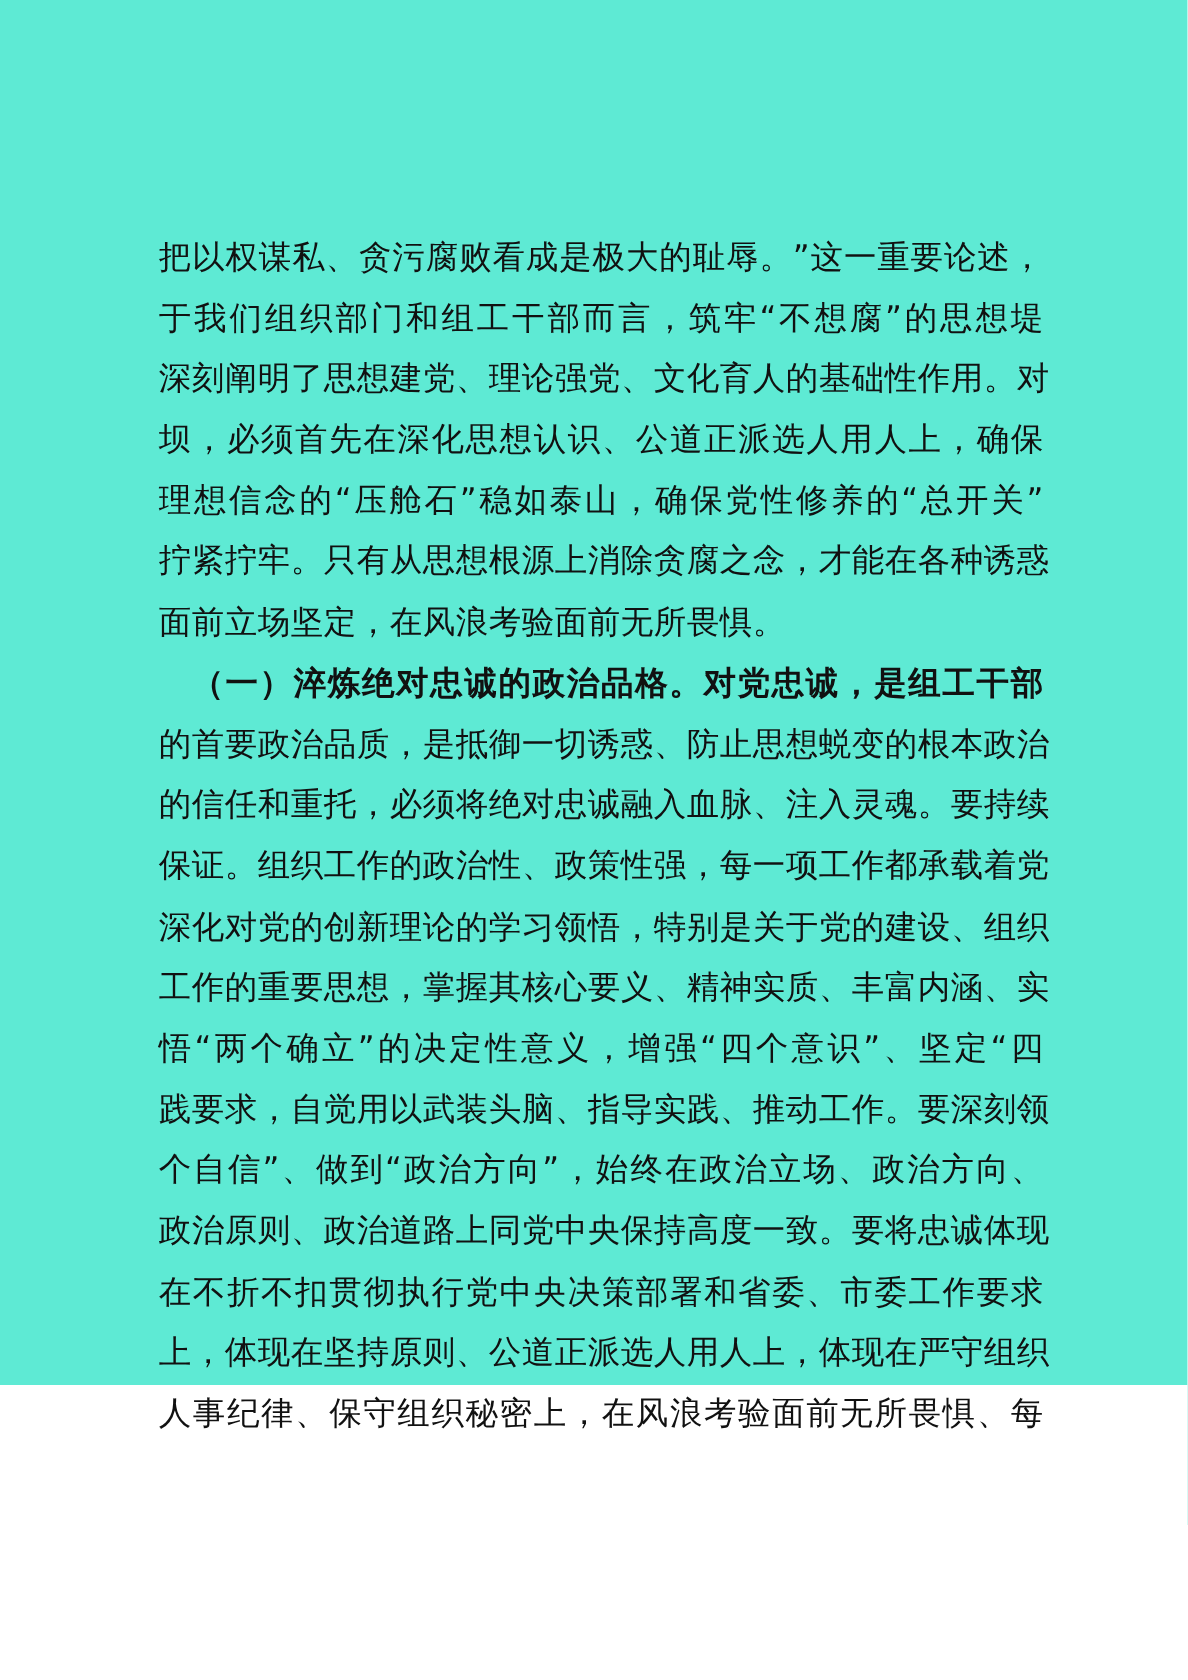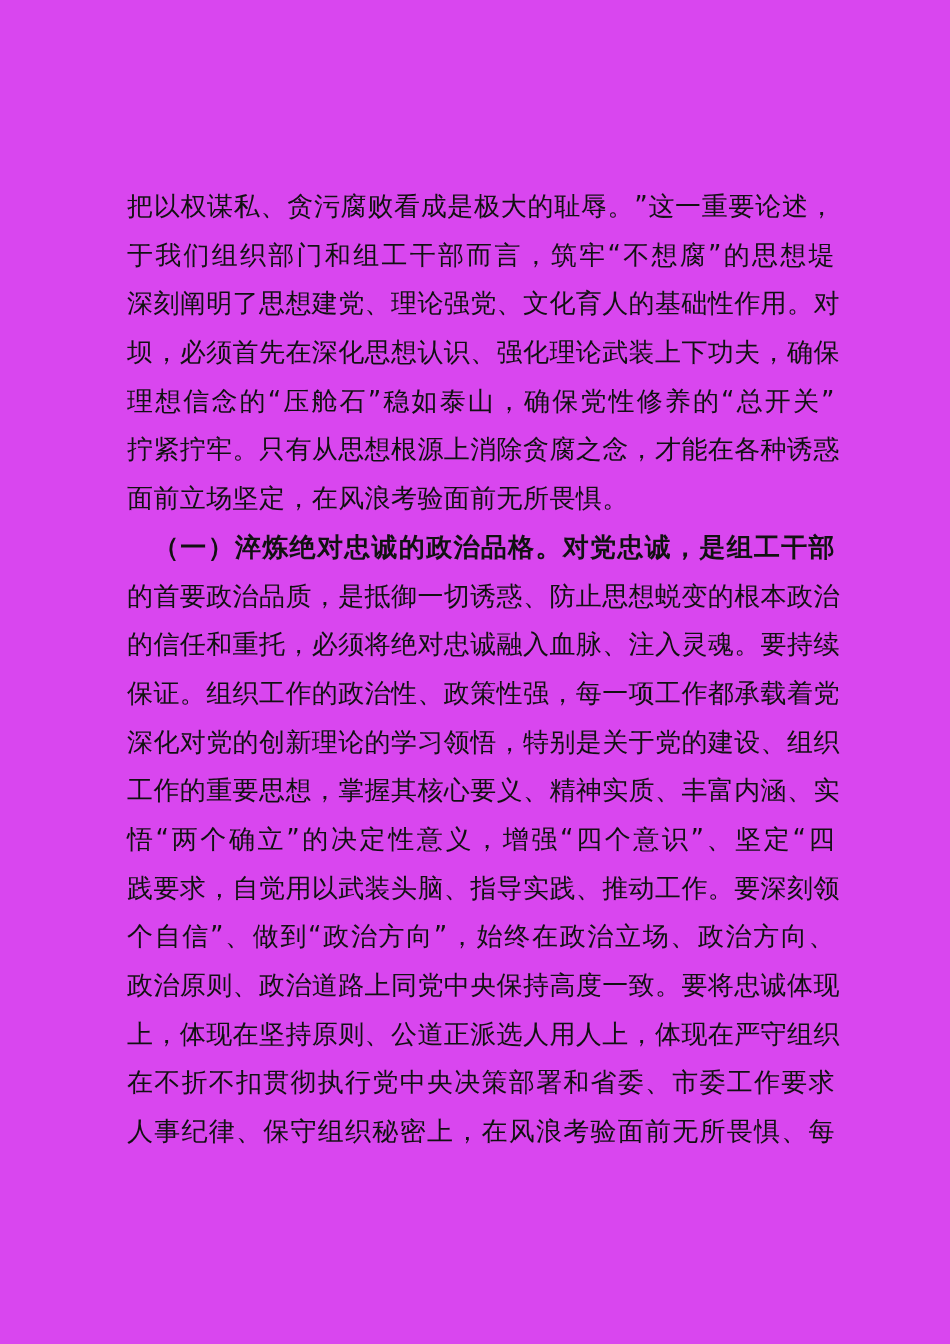--- a/index.html
+++ b/index.html
@@ -1,18 +1,18 @@
 <!DOCTYPE html>
 <html><head>
 <meta charset="utf-8">
 <style>
   html, body { margin: 0; padding: 0; background: #ffffff; }
   body { width: 950px; height: 1344px; position: relative; overflow: hidden; }
   .page {
-    position: absolute; left: 0; top: 0; width: 950px; height: 1344px; background: #d946ef;
+    position: absolute; left: 0; top: 0; width: 950px; height: 1108px; background: #5eead4;
   }
   .text-block {
     position: absolute; left: 127px; top: 182px; width: 708px;
     font-family: "DejaVu Sans", "Liberation Sans", sans-serif;
     font-size: 26px; color: #111111;
   }
   .line {
     height: 48.7px; line-height: 48.7px; white-space: nowrap;
     text-align: justify; text-align-last: justify; letter-spacing: 0.4px;
   }
@@ -20,35 +20,35 @@
 </style>
 </head>
 <body>
 
 <div class="page">
   <div class="text-block">
     <div>
       <div class="line">把以权谋私、贪污腐败看成是极大的耻辱。”这一重要论述，</div>
       <div class="line">于我们组织部门和组工干部而言，筑牢“不想腐”的思想堤</div>
       <div class="line">深刻阐明了思想建党、理论强党、文化育人的基础性作用。对</div>
-      <div class="line">坝，必须首先在深化思想认识、强化理论武装上下功夫，确保</div>
+      <div class="line">坝，必须首先在深化思想认识、公道正派选人用人上，确保</div>
       <div class="line">理想信念的“压舱石”稳如泰山，确保党性修养的“总开关”</div>
       <div class="line">拧紧拧牢。只有从思想根源上消除贪腐之念，才能在各种诱惑</div>
       <div class="line last">面前立场坚定，在风浪考验面前无所畏惧。</div>
     </div>
     <div>
       <div class="line" style="padding-left:26px;font-weight:bold;">（一）淬炼绝对忠诚的政治品格。对党忠诚，是组工干部</div>
       <div class="line">的首要政治品质，是抵御一切诱惑、防止思想蜕变的根本政治</div>
       <div class="line">的信任和重托，必须将绝对忠诚融入血脉、注入灵魂。要持续</div>
       <div class="line">保证。组织工作的政治性、政策性强，每一项工作都承载着党</div>
       <div class="line">深化对党的创新理论的学习领悟，特别是关于党的建设、组织</div>
       <div class="line">工作的重要思想，掌握其核心要义、精神实质、丰富内涵、实</div>
       <div class="line">悟“两个确立”的决定性意义，增强“四个意识”、坚定“四</div>
       <div class="line">践要求，自觉用以武装头脑、指导实践、推动工作。要深刻领</div>
       <div class="line">个自信”、做到“政治方向”，始终在政治立场、政治方向、</div>
       <div class="line">政治原则、政治道路上同党中央保持高度一致。要将忠诚体现</div>
+      <div class="line">在不折不扣贯彻执行党中央决策部署和省委、市委工作要求</div>
       <div class="line">上，体现在坚持原则、公道正派选人用人上，体现在严守组织</div>
-      <div class="line">在不折不扣贯彻执行党中央决策部署和省委、市委工作要求</div>
       <div class="line">人事纪律、保守组织秘密上，在风浪考验面前无所畏惧、每</div>
       <div class="line"></div>
     </div>
   </div>
 </div>
 
 </body></html>

